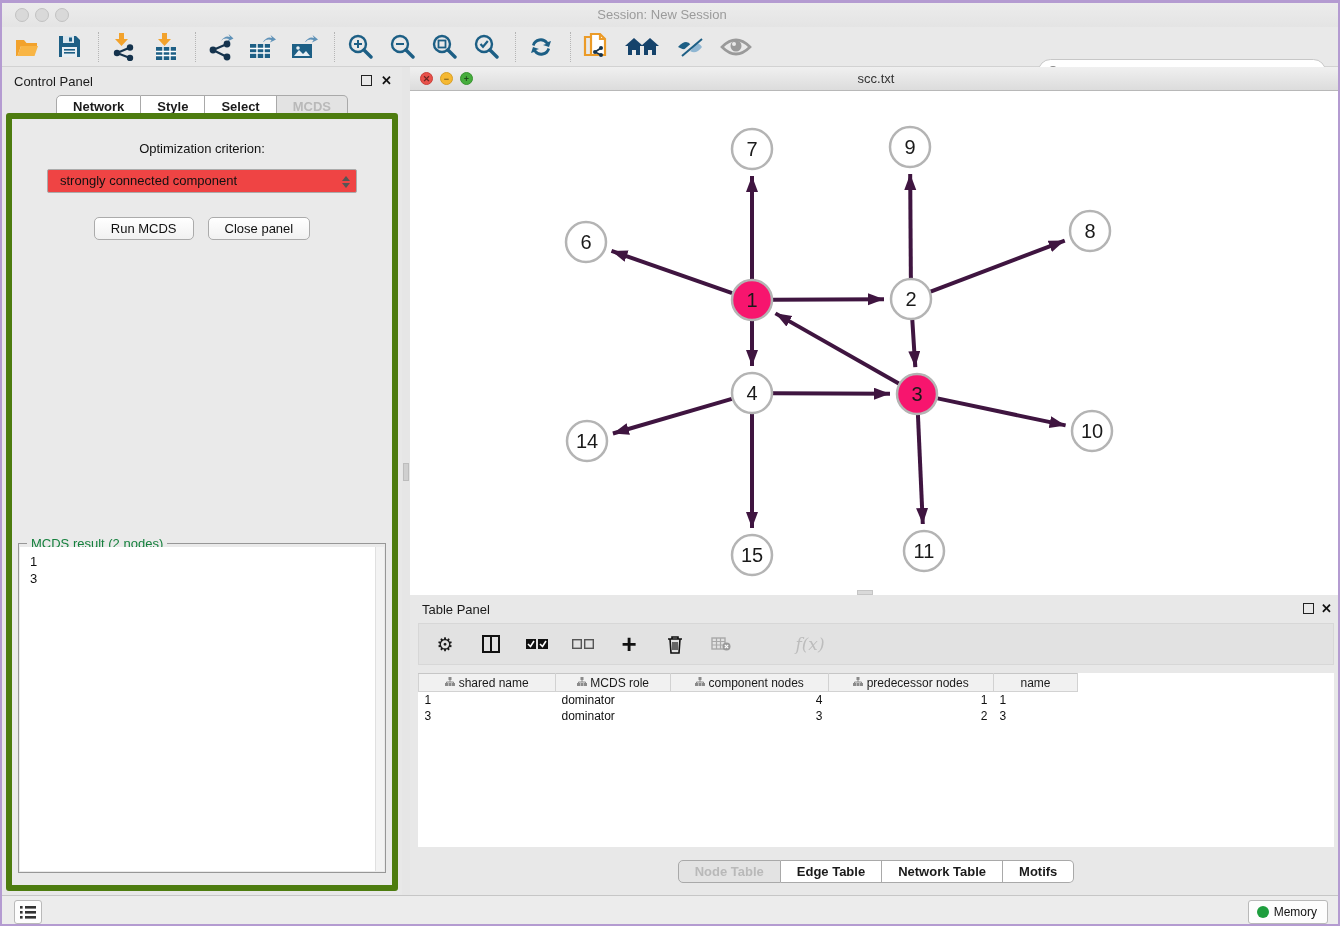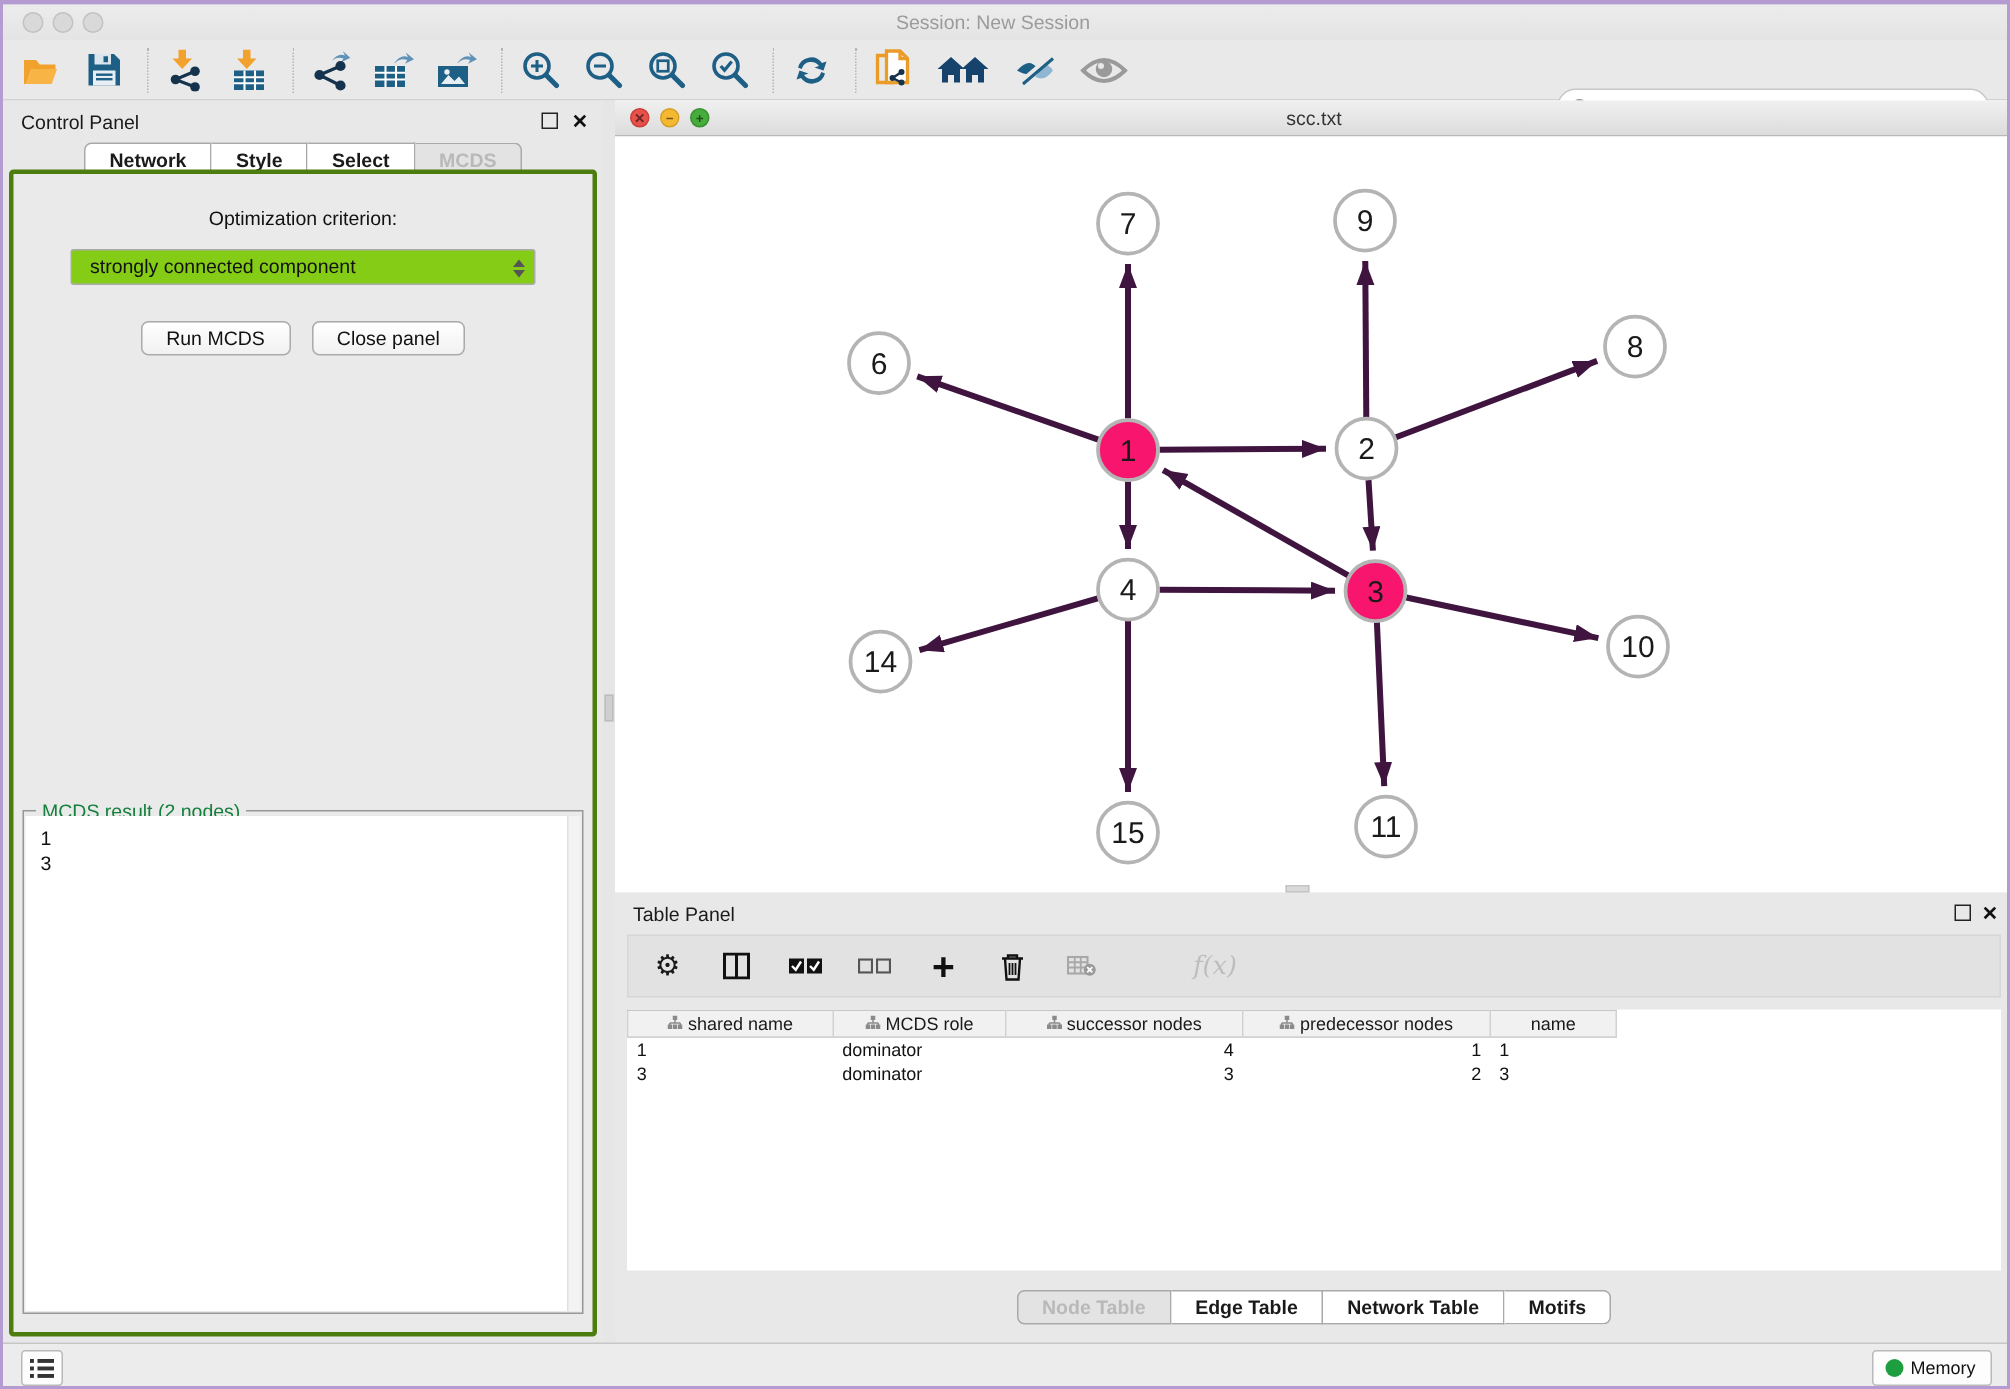--- a/index.html
+++ b/index.html
@@ -22,23 +22,23 @@
   .control-panel { position:absolute; left:0; top:64px; width:400px; height:828px; background:#e8e8e8; }
   .panel-head { position:relative; height:28px; }
   .panel-head .ptitle { position:absolute; left:12px; top:7px; font-size:13px; color:#1a1a1a; }
   .float-ico { position:absolute; top:8px; width:11px; height:11px; border:1.5px solid #222; }
   .close-ico { position:absolute; top:6px; font-size:13px; font-weight:bold; color:#111; }
   .seg-tabs { display:flex; justify-content:center; }
   .seg { border:1px solid #a9a9a9; border-left:none; background:#fff; font-size:13px; font-weight:bold; color:#1a1a1a; padding:3px 16px; cursor:default; }
   .seg:first-child { border-left:1px solid #a9a9a9; border-radius:5px 0 0 5px; }
   .seg:last-child { border-radius:0 5px 5px 0; }
   .seg.sel { background:#e3e3e3; color:#b9b9b9; }
-  .cp-body { position:absolute; left:4px; right:4px; top:46px; bottom:4px; background:#eaeaea; border:3px solid #4d7c0f; border-radius:3px; }
+  .cp-body { position:absolute; left:4px; right:4px; top:46px; bottom:4px; background:#eaeaea; border:6px solid #4d7c0f; border-radius:3px; }
   .opt-label { text-align:center; margin-top:22px; font-size:13px; color:#111; }
-  .dropdown { position:relative; margin:13px auto 0; width:310px; height:24px; background:#84cc16; border:1px solid #ababab; border-radius:2px; font-size:13px; color:#111; line-height:22px; padding-left:12px; }
+  .dropdown { position:relative; margin:13px auto 0; width:310px; height:24px; background:#ef4444; border:1px solid #ababab; border-radius:2px; font-size:13px; color:#111; line-height:22px; padding-left:12px; }
   .dd-step { position:absolute; right:4px; top:3px; width:13px; height:17px; display:flex; flex-direction:column; align-items:center; justify-content:center; gap:2px; }
   .dd-step .up { width:0; height:0; border-left:4px solid transparent; border-right:4px solid transparent; border-bottom:5px solid #555; }
   .dd-step .dn { width:0; height:0; border-left:4px solid transparent; border-right:4px solid transparent; border-top:5px solid #555; }
   .btn-row { display:flex; justify-content:center; gap:14px; margin-top:24px; }
   .pbtn { background:linear-gradient(#ffffff,#f1f1f1); border:1px solid #ababab; border-radius:5px; font-size:13px; color:#111; padding:3px 16px; }
   .result-group { position:absolute; left:6px; right:6px; top:424px; bottom:12px; border:1px solid #979797; }
   .result-legend { position:absolute; left:8px; top:-8px; background:#eaeaea; padding:0 4px; font-size:13px; color:#15803d; }
   .result-text { position:absolute; left:1px; right:10px; top:3px; bottom:1px; background:#fff; font-size:13px; color:#111; padding:6px 0 0 10px; line-height:17px; white-space:pre-line; }
   .result-scroll { position:absolute; right:1px; top:3px; bottom:1px; width:9px; background:#f3f3f3; border-left:1px solid #e0e0e0; }
 
@@ -387,21 +387,21 @@
                   <rect x="0" y="6" width="3" height="3" fill="#8a8a8a"></rect>
                   <rect x="3.5" y="6" width="3" height="3" fill="#8a8a8a"></rect>
                   <rect x="7" y="6" width="3" height="3" fill="#8a8a8a"></rect>
                 </svg> <span class="hlabel">MCDS role</span></th>
             <th style="width:158px"><svg width="10" height="9" viewBox="0 0 10 9">
                   <rect x="3.5" y="0" width="3" height="3" fill="#8a8a8a"></rect>
                   <path d="M5 3 v2 M1.5 5 h7 M1.5 5 v1.5 M8.5 5 v1.5" stroke="#8a8a8a" fill="none"></path>
                   <rect x="0" y="6" width="3" height="3" fill="#8a8a8a"></rect>
                   <rect x="3.5" y="6" width="3" height="3" fill="#8a8a8a"></rect>
                   <rect x="7" y="6" width="3" height="3" fill="#8a8a8a"></rect>
-                </svg> <span class="hlabel">successor nodes</span></th>
+                </svg> <span class="hlabel">component nodes</span></th>
             <th style="width:165px"><svg width="10" height="9" viewBox="0 0 10 9">
                   <rect x="3.5" y="0" width="3" height="3" fill="#8a8a8a"></rect>
                   <path d="M5 3 v2 M1.5 5 h7 M1.5 5 v1.5 M8.5 5 v1.5" stroke="#8a8a8a" fill="none"></path>
                   <rect x="0" y="6" width="3" height="3" fill="#8a8a8a"></rect>
                   <rect x="3.5" y="6" width="3" height="3" fill="#8a8a8a"></rect>
                   <rect x="7" y="6" width="3" height="3" fill="#8a8a8a"></rect>
                 </svg> <span class="hlabel">predecessor nodes</span></th>
             <th style="width:84px"><span class="hlabel">name</span></th>
           </tr>
         </thead>

